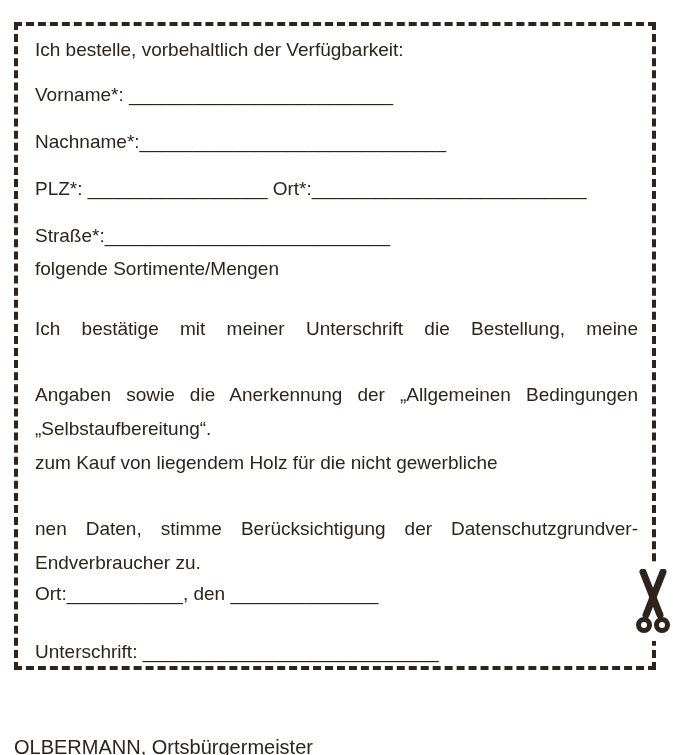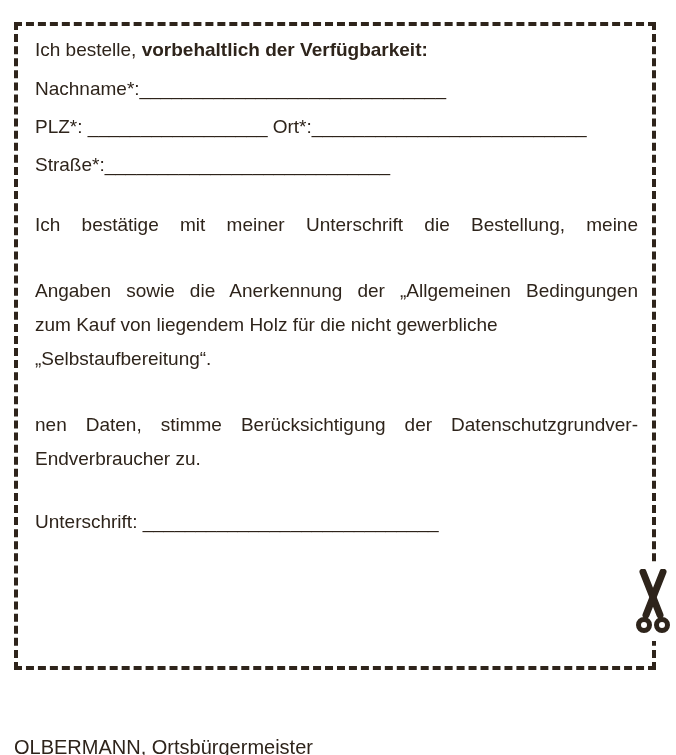--- a/index.html
+++ b/index.html
@@ -15,22 +15,22 @@
   .coupon {
     position: absolute;
     left: 14px; top: 22px;
     width: 642px; height: 648px;
     box-sizing: border-box;
     border: 4px dashed #2e241b;
     padding: 0 14px 0 17px;
   }
   p { margin: 0; }
   .intro { margin-top: 12px; line-height: 24px; }
-  .bold { font-weight: bold; }
-  .frow  { line-height: 22px; margin-top: 16px; white-space: pre; }
+  .bold { font-weight: normal; }
+  .frow  { line-height: 22px; margin-top: 25px; white-space: pre; }
   .f-first { margin-top: 22px; }
   .sorti-head { margin-top: 11px; line-height: 22px; }
   .sorti-opt  { margin-top: 6px;  line-height: 22px; white-space: pre; }
   .para { margin-top: 14px; }
   .para > div { line-height: 34px; }
   .jline { text-align: justify; text-align-last: justify; margin-top: 32px; }
   .para2 { margin-top: 0; }
   .ortline { margin-top: 2px; line-height: 24px; white-space: pre; }
   .sigline { margin-top: 34px; line-height: 24px; white-space: pre; }
   .scissors-wrap {
@@ -50,41 +50,44 @@
 </style>
 </head>
 <body>
 
 <div class="page">
 
   <div class="coupon">
 
     <p class="intro"><span>Ich bestelle, </span><span class="bold">vorbehaltlich der Verfügbarkeit:</span></p>
 
+    <p class="frow f-first"><span>Vorname*: </span><span>_________________________</span></p>
 
     <p class="frow"><span>Nachname*:</span><span>_____________________________</span></p>
 
     <p class="frow"><span>PLZ*: </span><span>_________________</span><span> Ort*:</span><span>__________________________</span></p>
 
     <p class="frow"><span>Straße*:</span><span>___________________________</span></p>
 
+    <p class="sorti-head">folgende Sortimente/Mengen</p>
 
 
     <div class="para">
       <div class="jline">Ich bestätige mit meiner Unterschrift die Bestellung, meine</div>
       <div class="jline">Angaben sowie die Anerkennung der „Allgemeinen Bedingungen</div>
+      <div class="line">„Selbstaufbereitung“.</div>
       <div class="line">zum Kauf von liegendem Holz für die nicht gewerbliche</div>
-      <div class="line">„Selbstaufbereitung“.</div>
     </div>
 
     <div class="para para2">
       <div class="jline">nen Daten, stimme Berücksichtigung der Datenschutzgrundver-</div>
       <div class="line">Endverbraucher zu.</div>
     </div>
 
+    <p class="ortline"><span>Ort:</span><span>___________</span><span>, den </span><span>______________</span></p>
 
     <p class="sigline"><span>Unterschrift: </span><span>____________________________</span></p>
 
   </div>
 
   <div class="scissors-wrap">
     <svg viewBox="0 0 34 66" width="34" height="66" aria-hidden="true">
       <g stroke="#2e241b" fill="none">
         <path d="M7 3 L24 46" stroke-width="7" stroke-linecap="round"></path>
         <path d="M27 3 L10 46" stroke-width="7" stroke-linecap="round"></path>

